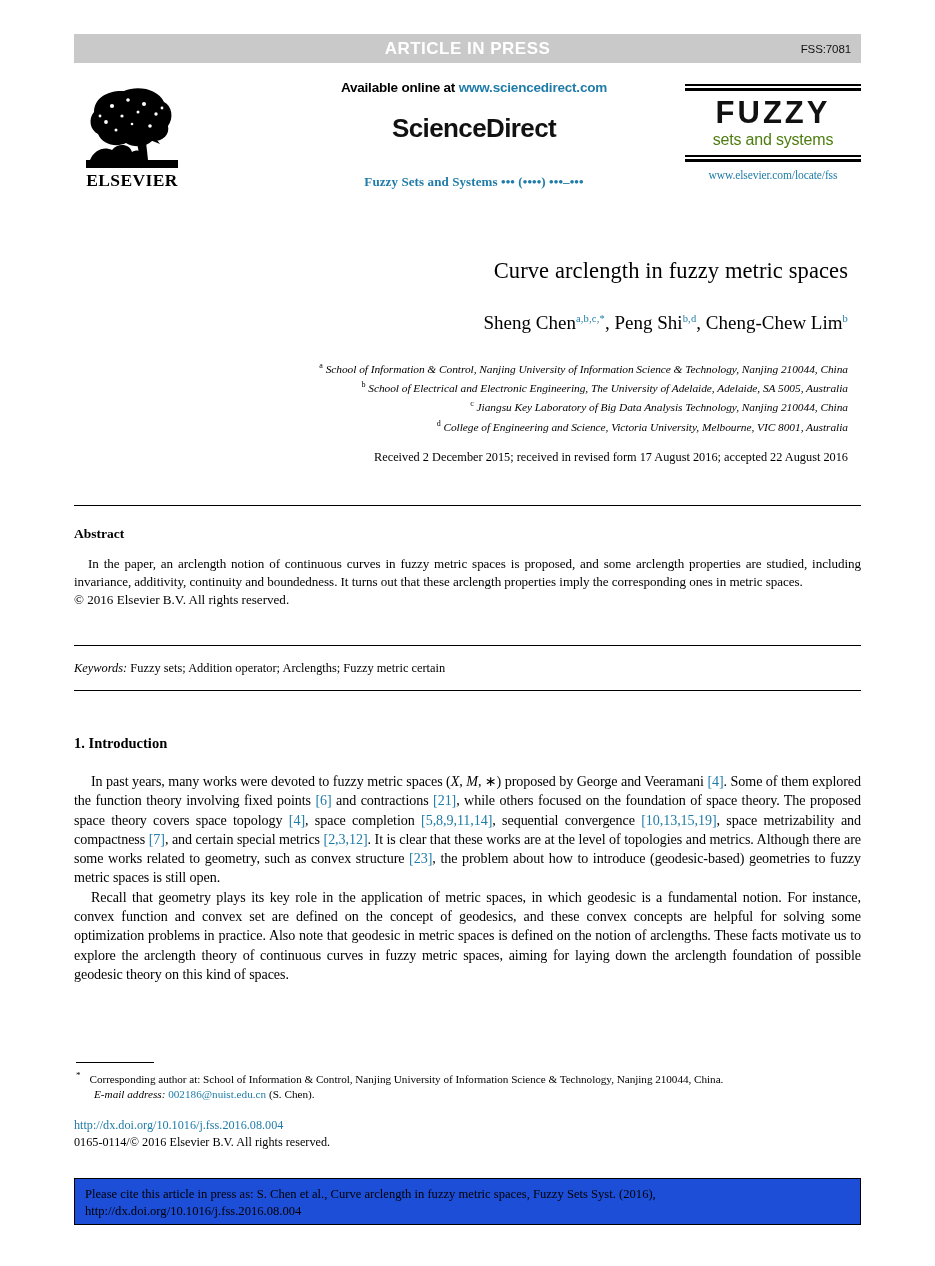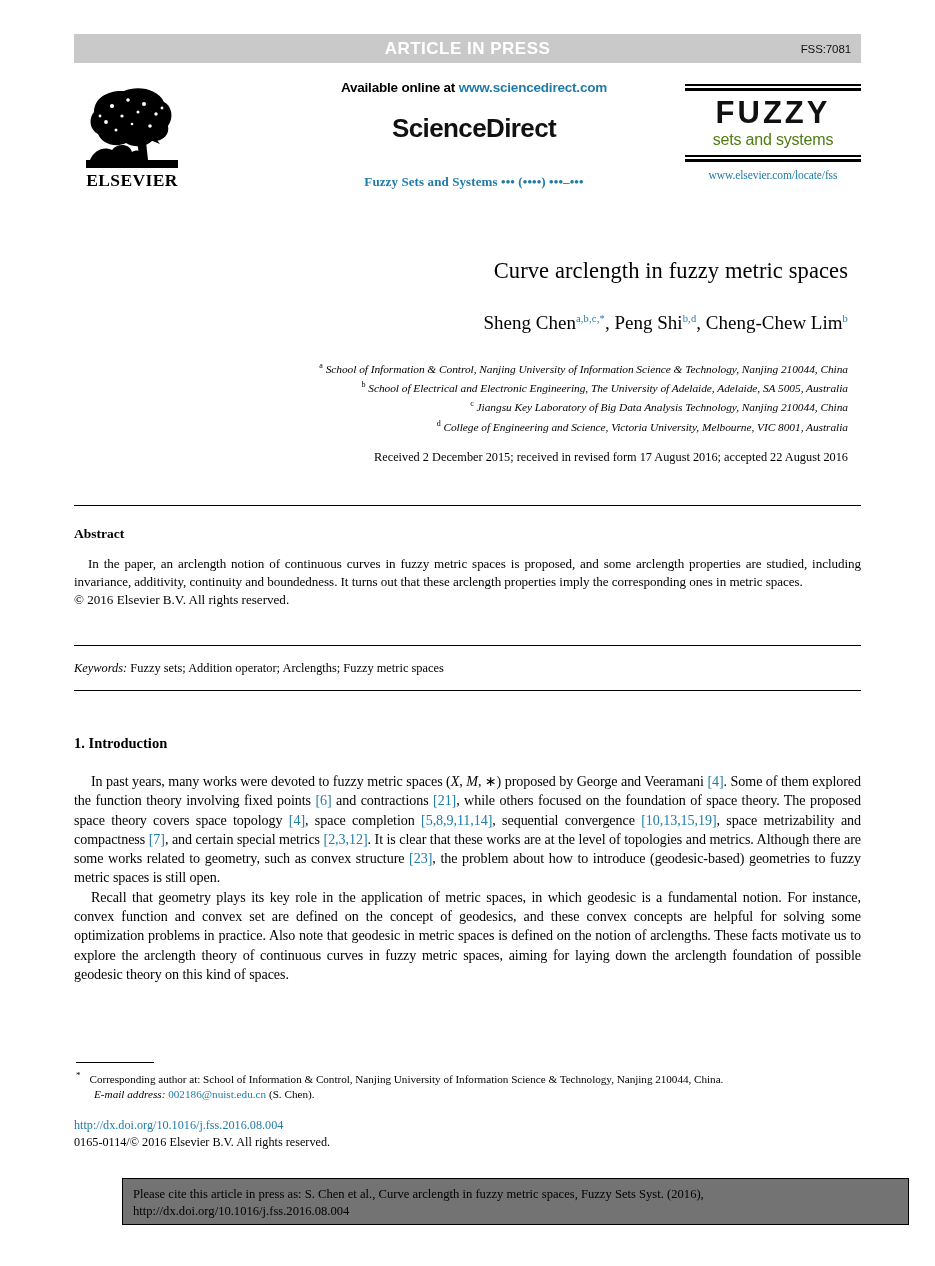--- a/index.html
+++ b/index.html
@@ -245,24 +245,23 @@
     font-size: 12.2px;
     line-height: 16.5px;
     color: #000;
   }
 
   
   .cite-box {
     position: absolute;
     left: 74px; top: 1178px;
     width: 787px; height: 47px;
-    background: #737373;
+    background: #1d4ed8;
     border: 1px solid #000;
     padding: 7px 10px 0 10px;
-    margin-left: 48px;
   }
   .cite-line {
     font-family: "Liberation Serif", serif;
     font-size: 12.6px;
     line-height: 16.6px;
     color: #000;
   }
 </style>
 </head>
 <body>
@@ -352,21 +351,21 @@
   <div class="hrule" style="top:645px"></div>
   <div class="hrule" style="top:690px"></div>
 
   <div class="abstract-block">
     <div class="abstract-head">Abstract</div>
     <div class="abstract-body">In the paper, an arclength notion of continuous curves in fuzzy metric spaces is proposed, and some arclength properties are studied, including invariance, additivity, continuity and boundedness. It turns out that these arclength properties imply the corresponding ones in metric spaces.</div>
     <div class="copyright">© 2016 Elsevier B.V. All rights reserved.</div>
   </div>
 
   <div class="keywords-block">
-    <div class="keywords"><span class="kw-label">Keywords:</span><span> Fuzzy sets; Addition operator; Arclengths; Fuzzy metric spaces</span></div>
+    <div class="keywords"><span class="kw-label">Keywords:</span><span> Fuzzy sets; Addition operator; Arclengths; Fuzzy metric certain</span></div>
   </div>
 
   <div class="section-head">1.  Introduction</div>
 
   <div class="body-block">
     <p class="body-para"><span>In past years, many works were devoted to fuzzy metric spaces (</span><span class="mathvar">X</span><span>, </span><span class="mathvar">M</span><span>, </span><span>∗</span><span>) proposed by George and Veeramani </span><span class="ref">[4]</span><span>. Some of them explored the function theory involving fixed points </span><span class="ref">[6]</span><span> and contractions </span><span class="ref">[21]</span><span>, while others focused on the foundation of space theory. The proposed space theory covers space topology </span><span class="ref">[4]</span><span>, space completion </span><span class="ref">[5,8,9,11,14]</span><span>, sequential convergence </span><span class="ref">[10,13,15,19]</span><span>, space metrizability and compactness </span><span class="ref">[7]</span><span>, and certain special metrics </span><span class="ref">[2,3,12]</span><span>. It is clear that these works are at the level of topologies and metrics. Although there are some works related to geometry, such as convex structure </span><span class="ref">[23]</span><span>, the problem about how to introduce (geodesic-based) geometries to fuzzy metric spaces is still open.</span></p>
 
     <p class="body-para">Recall that geometry plays its key role in the application of metric spaces, in which geodesic is a fundamental notion. For instance, convex function and convex set are defined on the concept of geodesics, and these convex concepts are helpful for solving some optimization problems in practice. Also note that geodesic in metric spaces is defined on the notion of arclengths. These facts motivate us to explore the arclength theory of continuous curves in fuzzy metric spaces, aiming for laying down the arclength foundation of possible geodesic theory on this kind of spaces.</p>
   </div>
 

